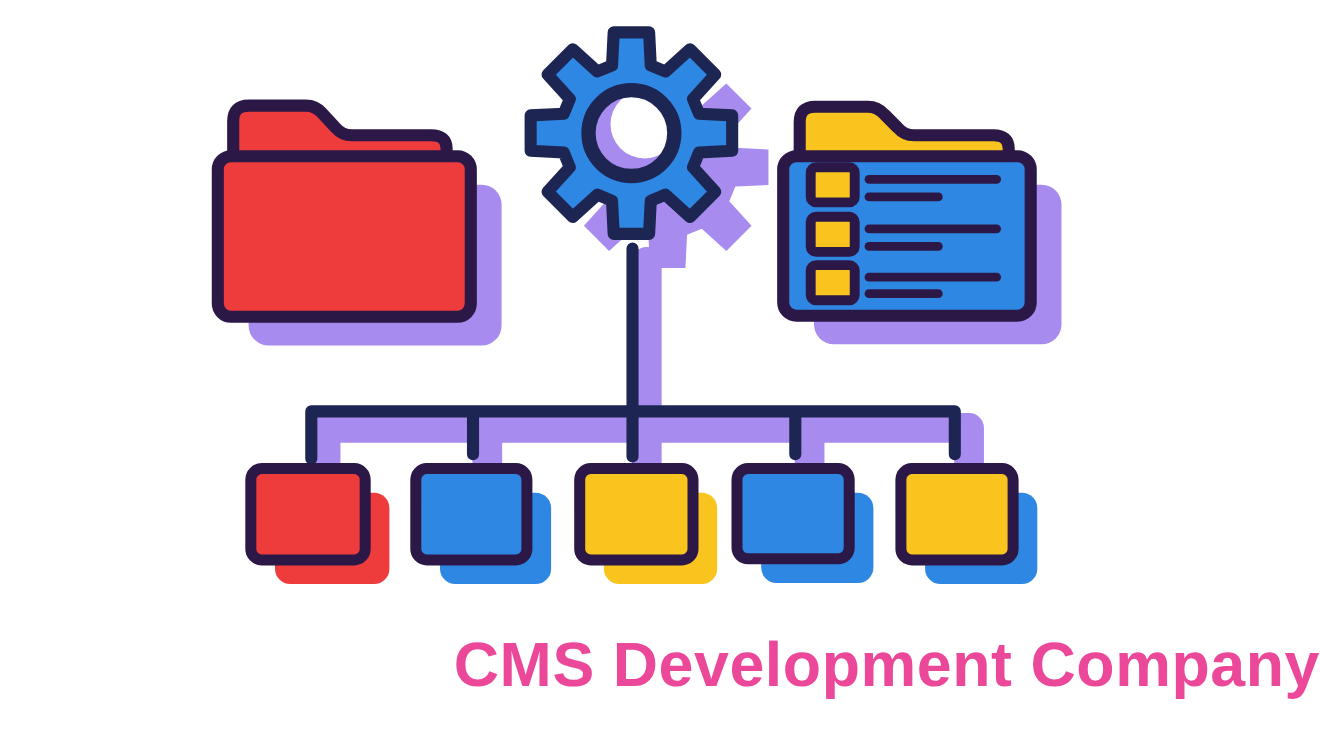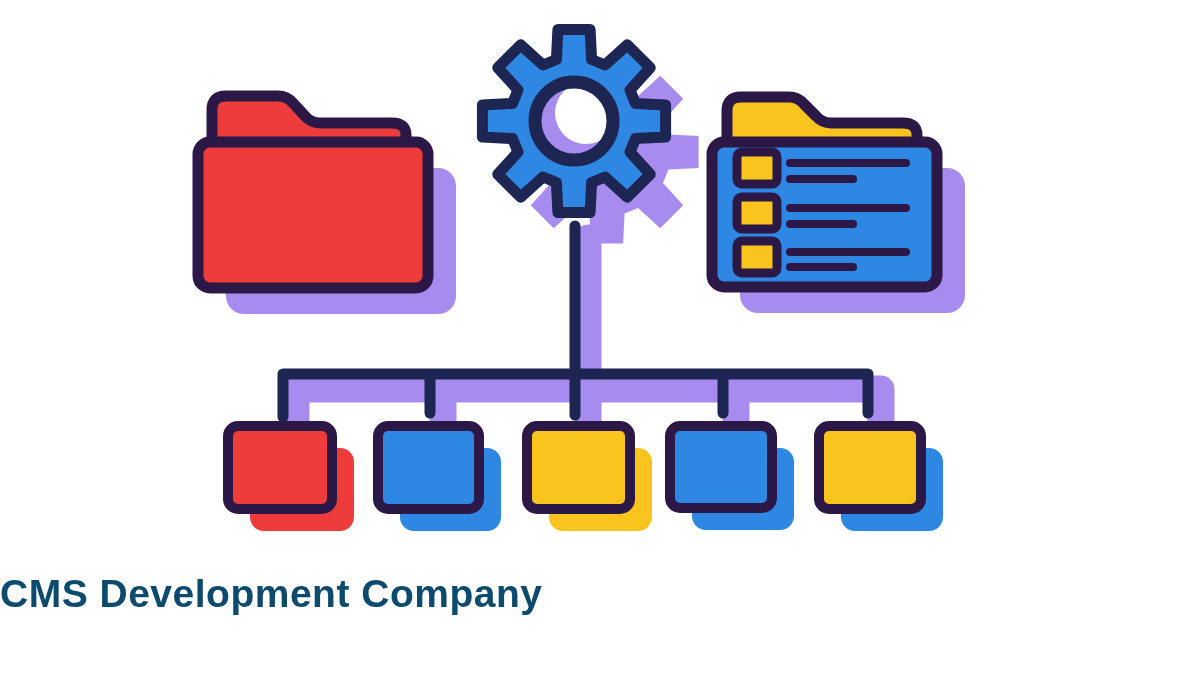--- a/index.html
+++ b/index.html
@@ -12,22 +12,22 @@
   .o-navy{stroke:#1d2553;}
   .sw11{stroke-width:11;stroke-linejoin:round;}
   .sw10{stroke-width:10;stroke-linejoin:round;}
   .sw9{stroke-width:9;stroke-linejoin:round;}
   .noline{stroke:none;}
   .tree-main{fill:none;stroke:#1d2553;stroke-width:11;stroke-linecap:round;stroke-linejoin:round;}
   .tree-shadow{fill:none;stroke-width:27;stroke-linecap:round;stroke-linejoin:round;}
   .list-line{stroke:#2c1847;stroke-width:8;stroke-linecap:round;}
   .hole-ring{fill:none;stroke:#1d2553;stroke-width:13;}
 
-  .caption{position:absolute;left:0;top:572px;width:100%;text-align:left;
-           font-weight:700;font-size:39px;letter-spacing:0.5px;color:#0c4a6e;white-space:nowrap;}
+  .caption{position:absolute;left:0;top:572px;width:100%;text-align:right;
+           font-weight:700;font-size:57px;letter-spacing:0.5px;color:#ec4899;white-space:nowrap;}
 </style>
 </head>
 <body>
 
 <div class="stage">
   <svg viewBox="0 0 1200 675">
 
     <path transform="translate(33,31)" class="noline" fill="#a78bee" d="M556.4,59.5L557.9,29.4L590.1,29.4L591.6,59.5L605.0,65.0L627.3,44.8L650.2,67.7L630.0,90.0L635.5,103.4L665.6,104.9L665.6,137.1L635.5,138.6L630.0,152.0L650.2,174.3L627.3,197.2L605.0,177.0L591.6,182.5L590.1,212.6L557.9,212.6L556.4,182.5L543.0,177.0L520.7,197.2L497.8,174.3L518.0,152.0L512.5,138.6L482.4,137.1L482.4,104.9L512.5,103.4L518.0,90.0L497.8,67.7L520.7,44.8L543.0,65.0Z"></path>
 
     <rect x="226" y="168" width="230" height="146" rx="18" class="noline" fill="#a78bee"></rect>

